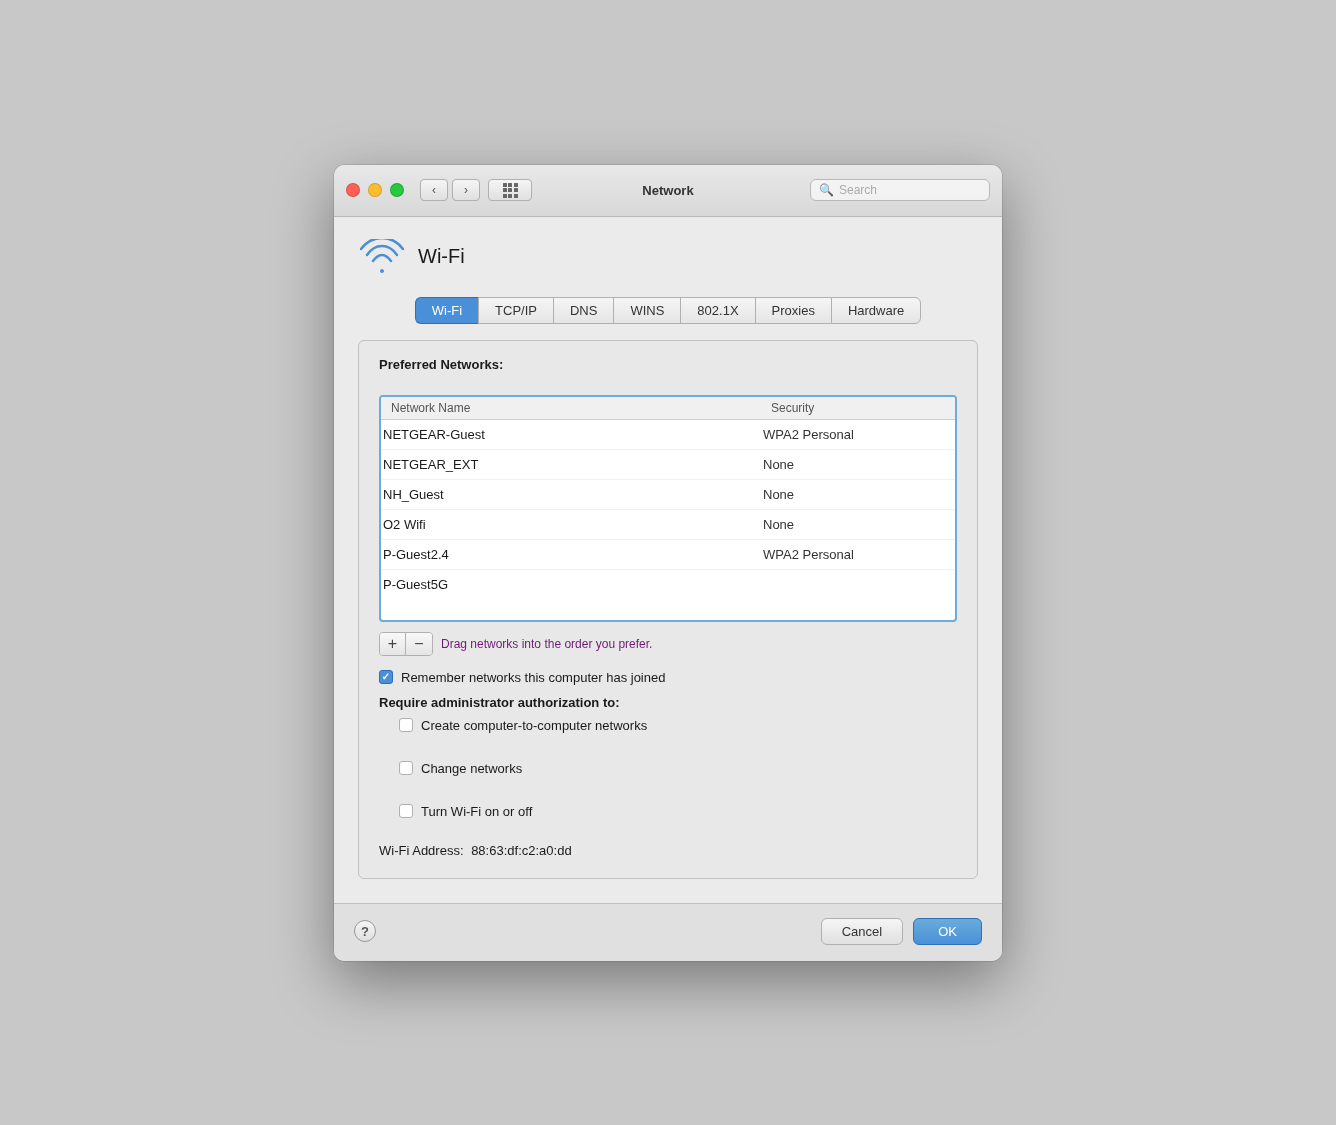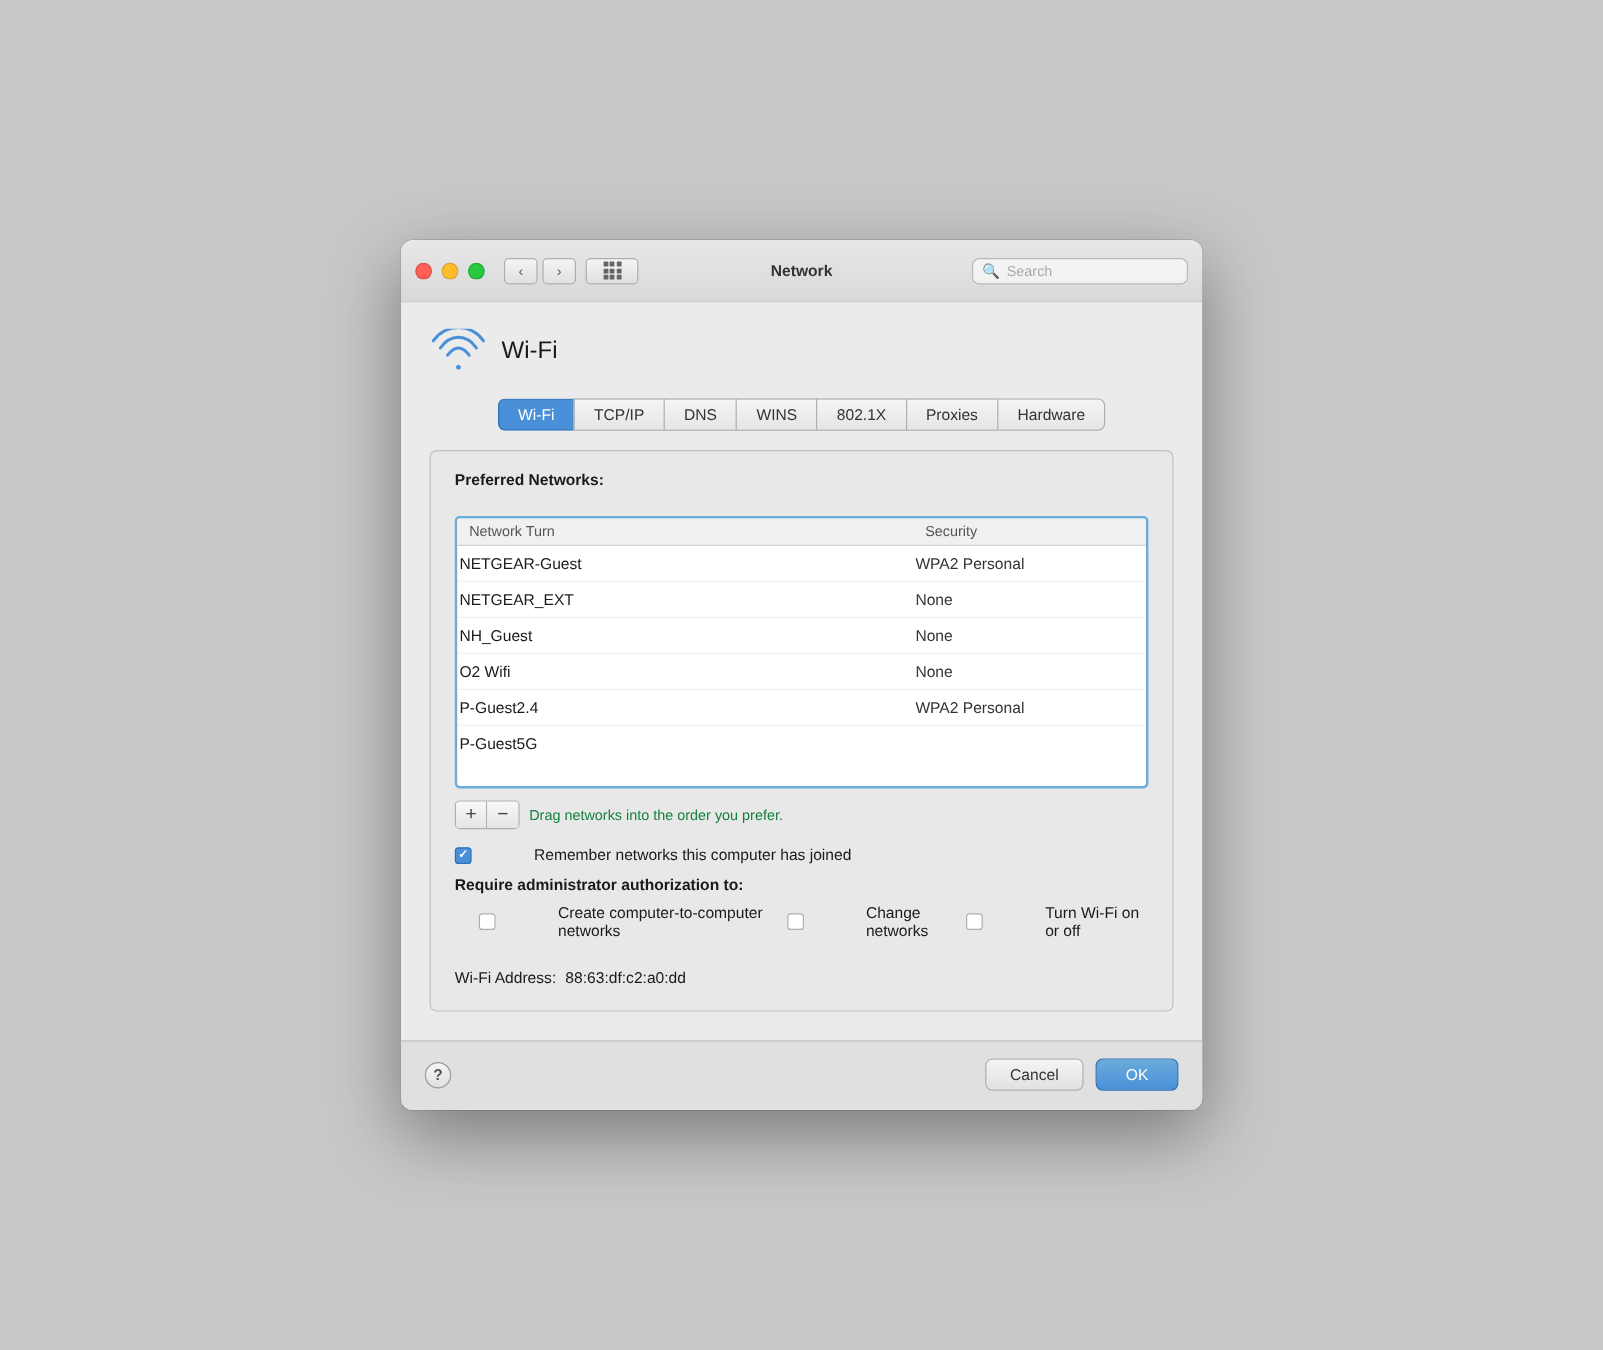--- a/index.html
+++ b/index.html
@@ -289,21 +289,21 @@
       justify-content: center;
       border-right: 1px solid #b0b0b0;
     }
 
     .btn-icon:last-child {
       border-right: none;
     }
 
     .drag-hint {
       font-size: 12px;
-      color: #15803d;
+      color: #701a75;
     }
 
     
     .checkbox-row {
       display: flex;
       align-items: center;
       gap: 8px;
       margin-bottom: 10px;
     }
 
@@ -330,34 +330,33 @@
 
     .checkmark {
       color: white;
       font-size: 10px;
       font-weight: bold;
       line-height: 1;
     }
 
     .checkbox-label {
       font-size: 13px;
-      margin-left: 44px;
     }
 
     .subsection-label {
       font-size: 13px;
       font-weight: 600;
       margin-bottom: 8px;
     }
 
     .sub-options {
       margin-left: 20px;
       display: flex;
-      flex-direction: row;
-      gap: 6px;
+      flex-direction: column;
+      gap: 18px;
       margin-bottom: 14px;
     }
 
     .wifi-address {
       font-size: 13px;
       margin-top: 10px;
     }
 
     .wifi-address-value {
       font-size: 13px;
@@ -489,21 +488,21 @@
       <div class="tab">Proxies</div>
       <div class="tab">Hardware</div>
     </div>
 
     <div class="panel">
 
       <div class="section-label">Preferred Networks:</div>
 
       <div class="networks-table">
         <div class="table-header">
-          <span class="col-name">Network Turn</span>
+          <span class="col-name">Network Name</span>
           <span class="col-security">Security</span>
         </div>
         <div class="table-body">
           <div class="table-row">
             <span class="cell-name">NETGEAR-Guest</span>
             <span class="cell-security">WPA2 Personal</span>
           </div>
           <div class="table-row">
             <span class="cell-name">NETGEAR_EXT</span>
             <span class="cell-security">None</span>

